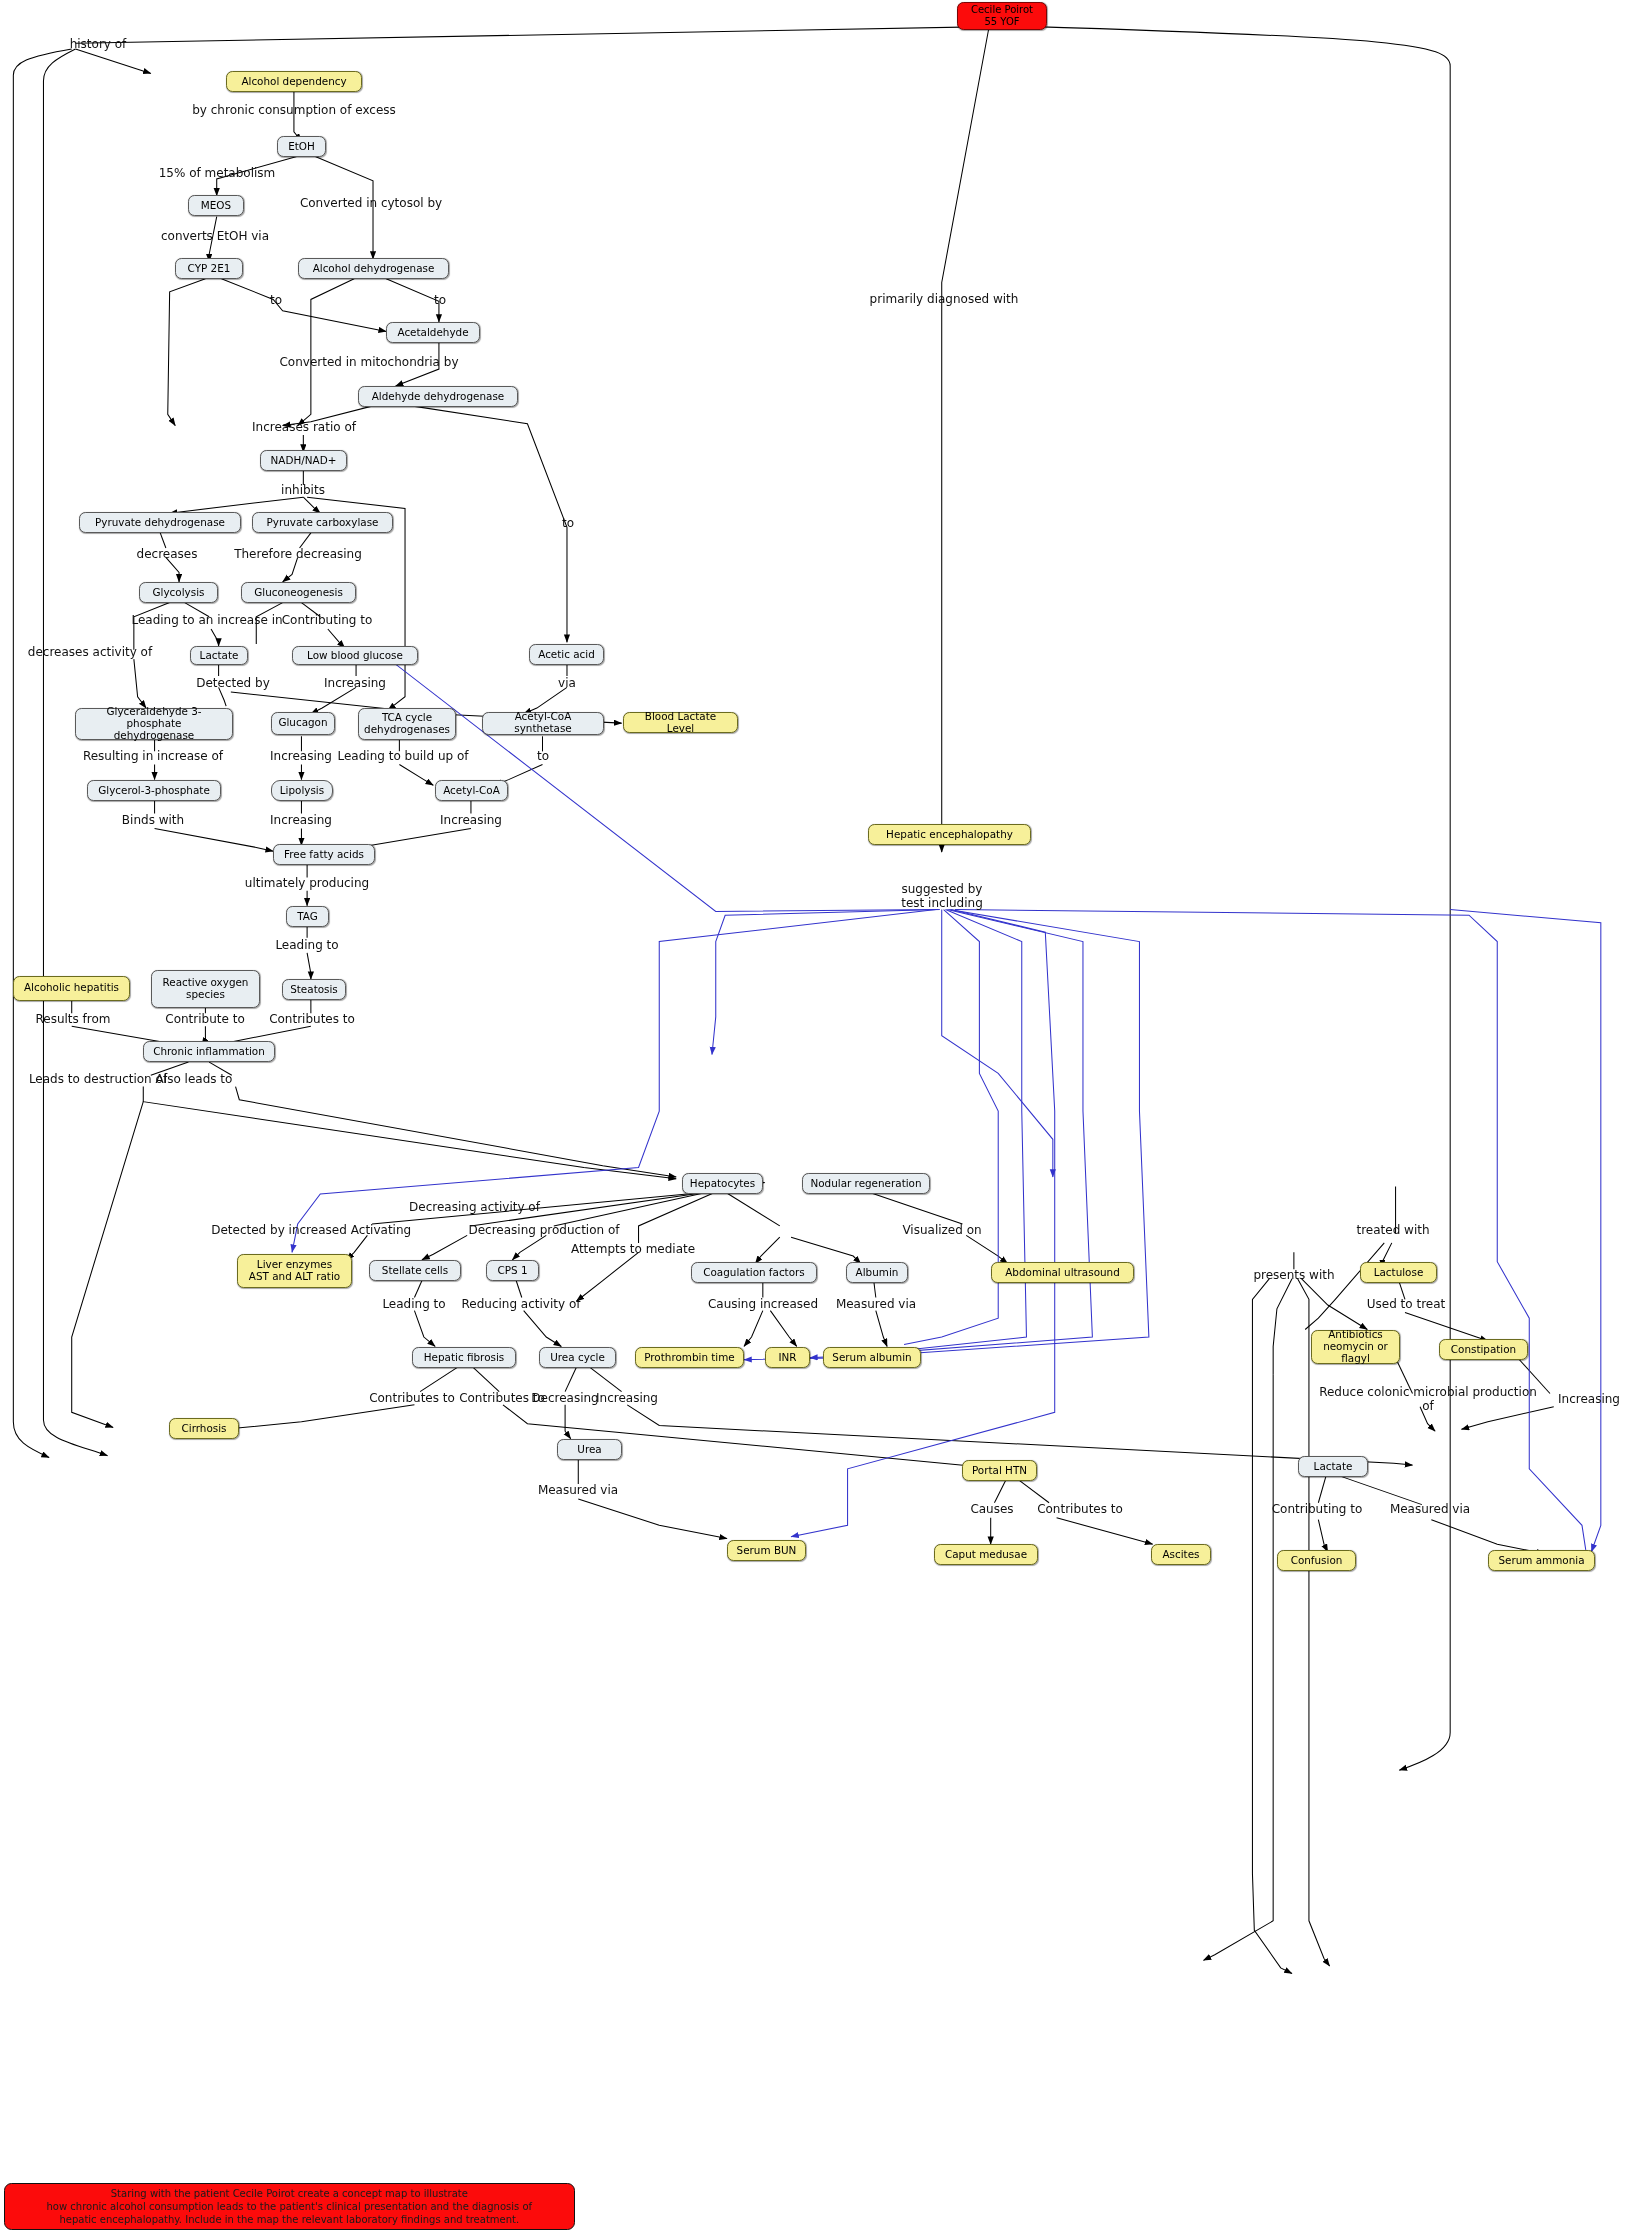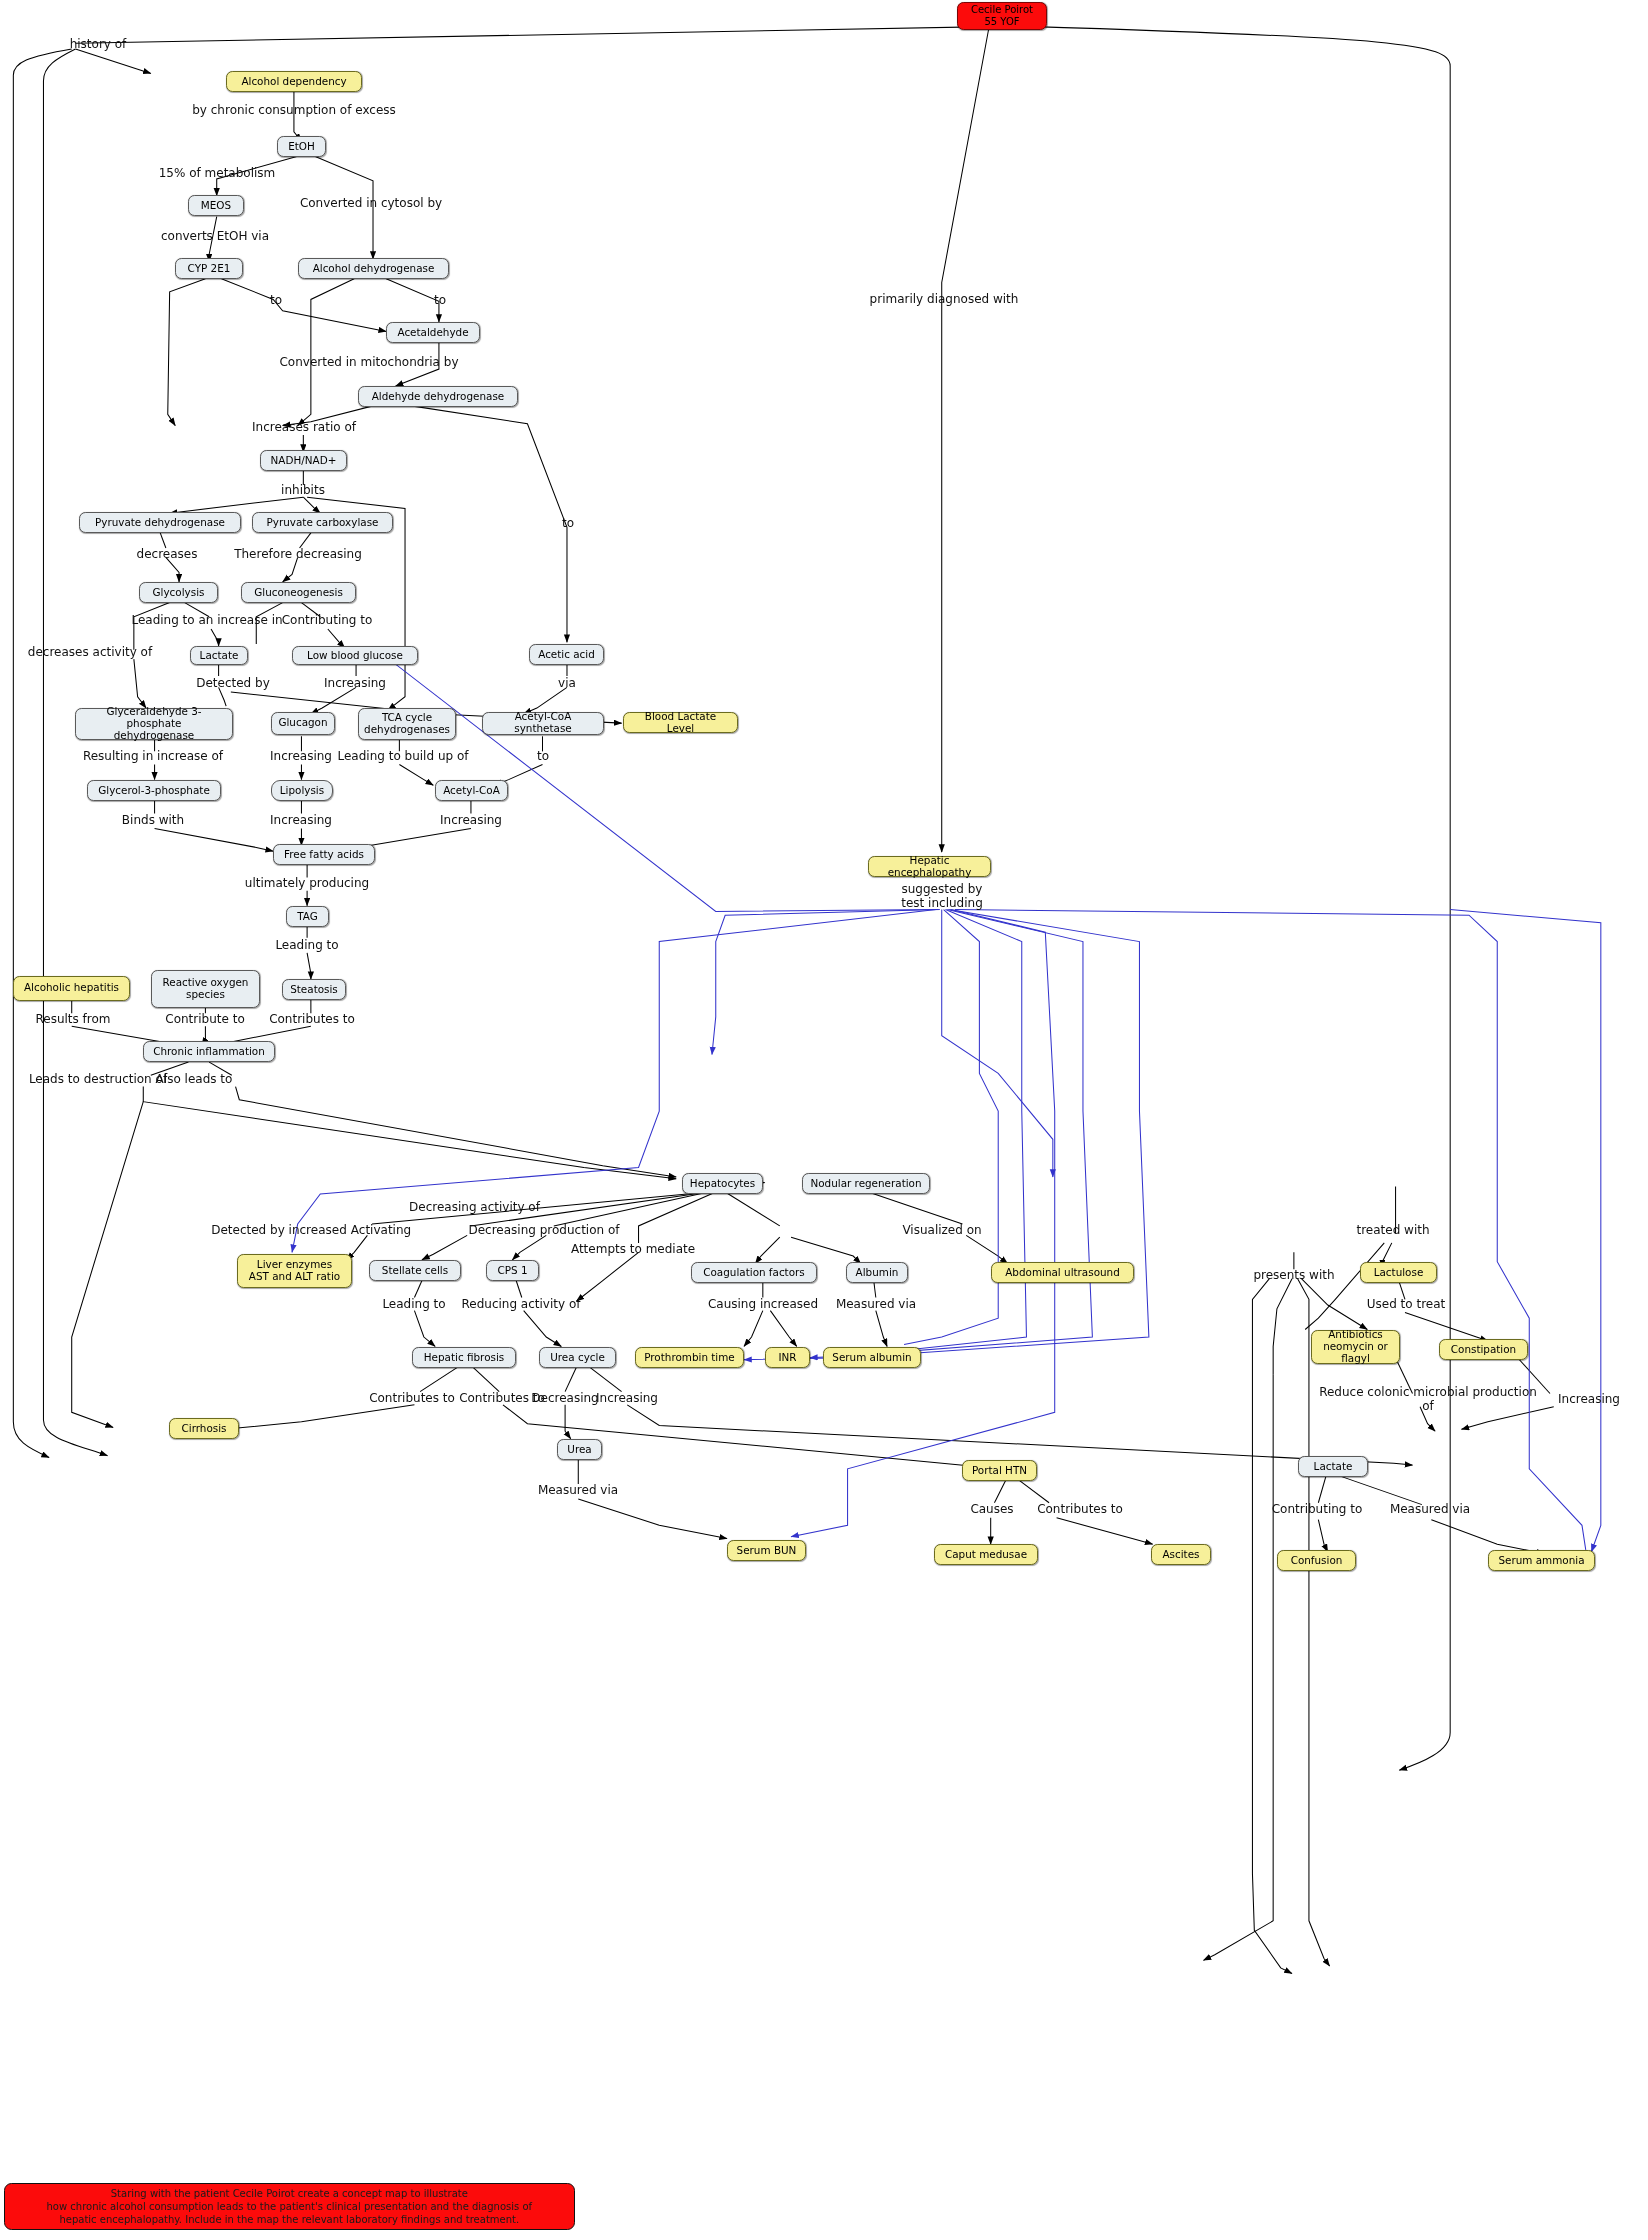--- a/index.html
+++ b/index.html
@@ -297,21 +297,21 @@
 
   <div class="node concept" style="left:273px;top:844px;width:102px;height:21px;">Free fatty acids</div>
   <div class="node concept" style="left:286px;top:906px;width:43px;height:21px;">TAG</div>
 
   <div class="node yellow" style="left:13px;top:976px;width:117px;height:24.5px;">Alcoholic hepatitis</div>
   <div class="node concept" style="left:151px;top:970px;width:109px;height:38px;">Reactive oxygen
 species</div>
   <div class="node concept" style="left:282px;top:979px;width:64px;height:21px;">Steatosis</div>
   <div class="node concept" style="left:143px;top:1041px;width:132px;height:21px;">Chronic inflammation</div>
 
-  <div class="node yellow" style="left:868px;top:856px;width:123px;height:21px;">Hepatic encephalopathy</div>
+  <div class="node yellow" style="left:868px;top:824px;width:163px;height:21px;">Hepatic encephalopathy</div>
 
   <div class="node concept" style="left:682px;top:1173px;width:81px;height:21px;">Hepatocytes</div>
   <div class="node concept" style="left:802px;top:1173px;width:128px;height:21px;">Nodular regeneration</div>
 
   <div class="node yellow" style="left:237px;top:1254px;width:115px;height:34px;">Liver enzymes
 AST and ALT ratio</div>
   <div class="node concept" style="left:369px;top:1260px;width:92px;height:21px;">Stellate cells</div>
   <div class="node concept" style="left:486px;top:1260px;width:53px;height:21px;">CPS 1</div>
   <div class="node concept" style="left:691px;top:1262px;width:126px;height:21px;">Coagulation factors</div>
   <div class="node concept" style="left:846px;top:1262px;width:62px;height:21px;">Albumin</div>
@@ -321,21 +321,21 @@
   <div class="node concept" style="left:412px;top:1347px;width:104px;height:21px;">Hepatic fibrosis</div>
   <div class="node concept" style="left:539px;top:1347px;width:77px;height:21px;">Urea cycle</div>
   <div class="node yellow" style="left:635px;top:1347px;width:109px;height:21px;">Prothrombin time</div>
   <div class="node yellow" style="left:765px;top:1347px;width:45px;height:21px;">INR</div>
   <div class="node yellow" style="left:823px;top:1347px;width:98px;height:21px;">Serum albumin</div>
   <div class="node yellow" style="left:1311px;top:1330px;width:89px;height:34px;">Antibiotics
 neomycin or flagyl</div>
   <div class="node yellow" style="left:1439px;top:1339px;width:89px;height:21px;">Constipation</div>
 
   <div class="node yellow" style="left:169px;top:1418px;width:70px;height:21px;">Cirrhosis</div>
-  <div class="node concept" style="left:557px;top:1439px;width:45px;height:21px;">Urea</div>
+  <div class="node concept" style="left:557px;top:1439px;width:65px;height:21px;">Urea</div>
   <div class="node yellow" style="left:962px;top:1460px;width:75px;height:21px;">Portal HTN</div>
   <div class="node concept" style="left:1298px;top:1456px;width:70px;height:21px;">Lactate</div>
 
   <div class="node yellow" style="left:727px;top:1540px;width:79px;height:21px;">Serum BUN</div>
   <div class="node yellow" style="left:934px;top:1544px;width:104px;height:21px;">Caput medusae</div>
   <div class="node yellow" style="left:1151px;top:1544px;width:60px;height:21px;">Ascites</div>
   <div class="node yellow" style="left:1277px;top:1550px;width:79px;height:21px;">Confusion</div>
   <div class="node yellow" style="left:1488px;top:1550px;width:107px;height:21px;">Serum ammonia</div>
 
   <div class="lbl" style="left:98px;top:45px;">history of</div>

